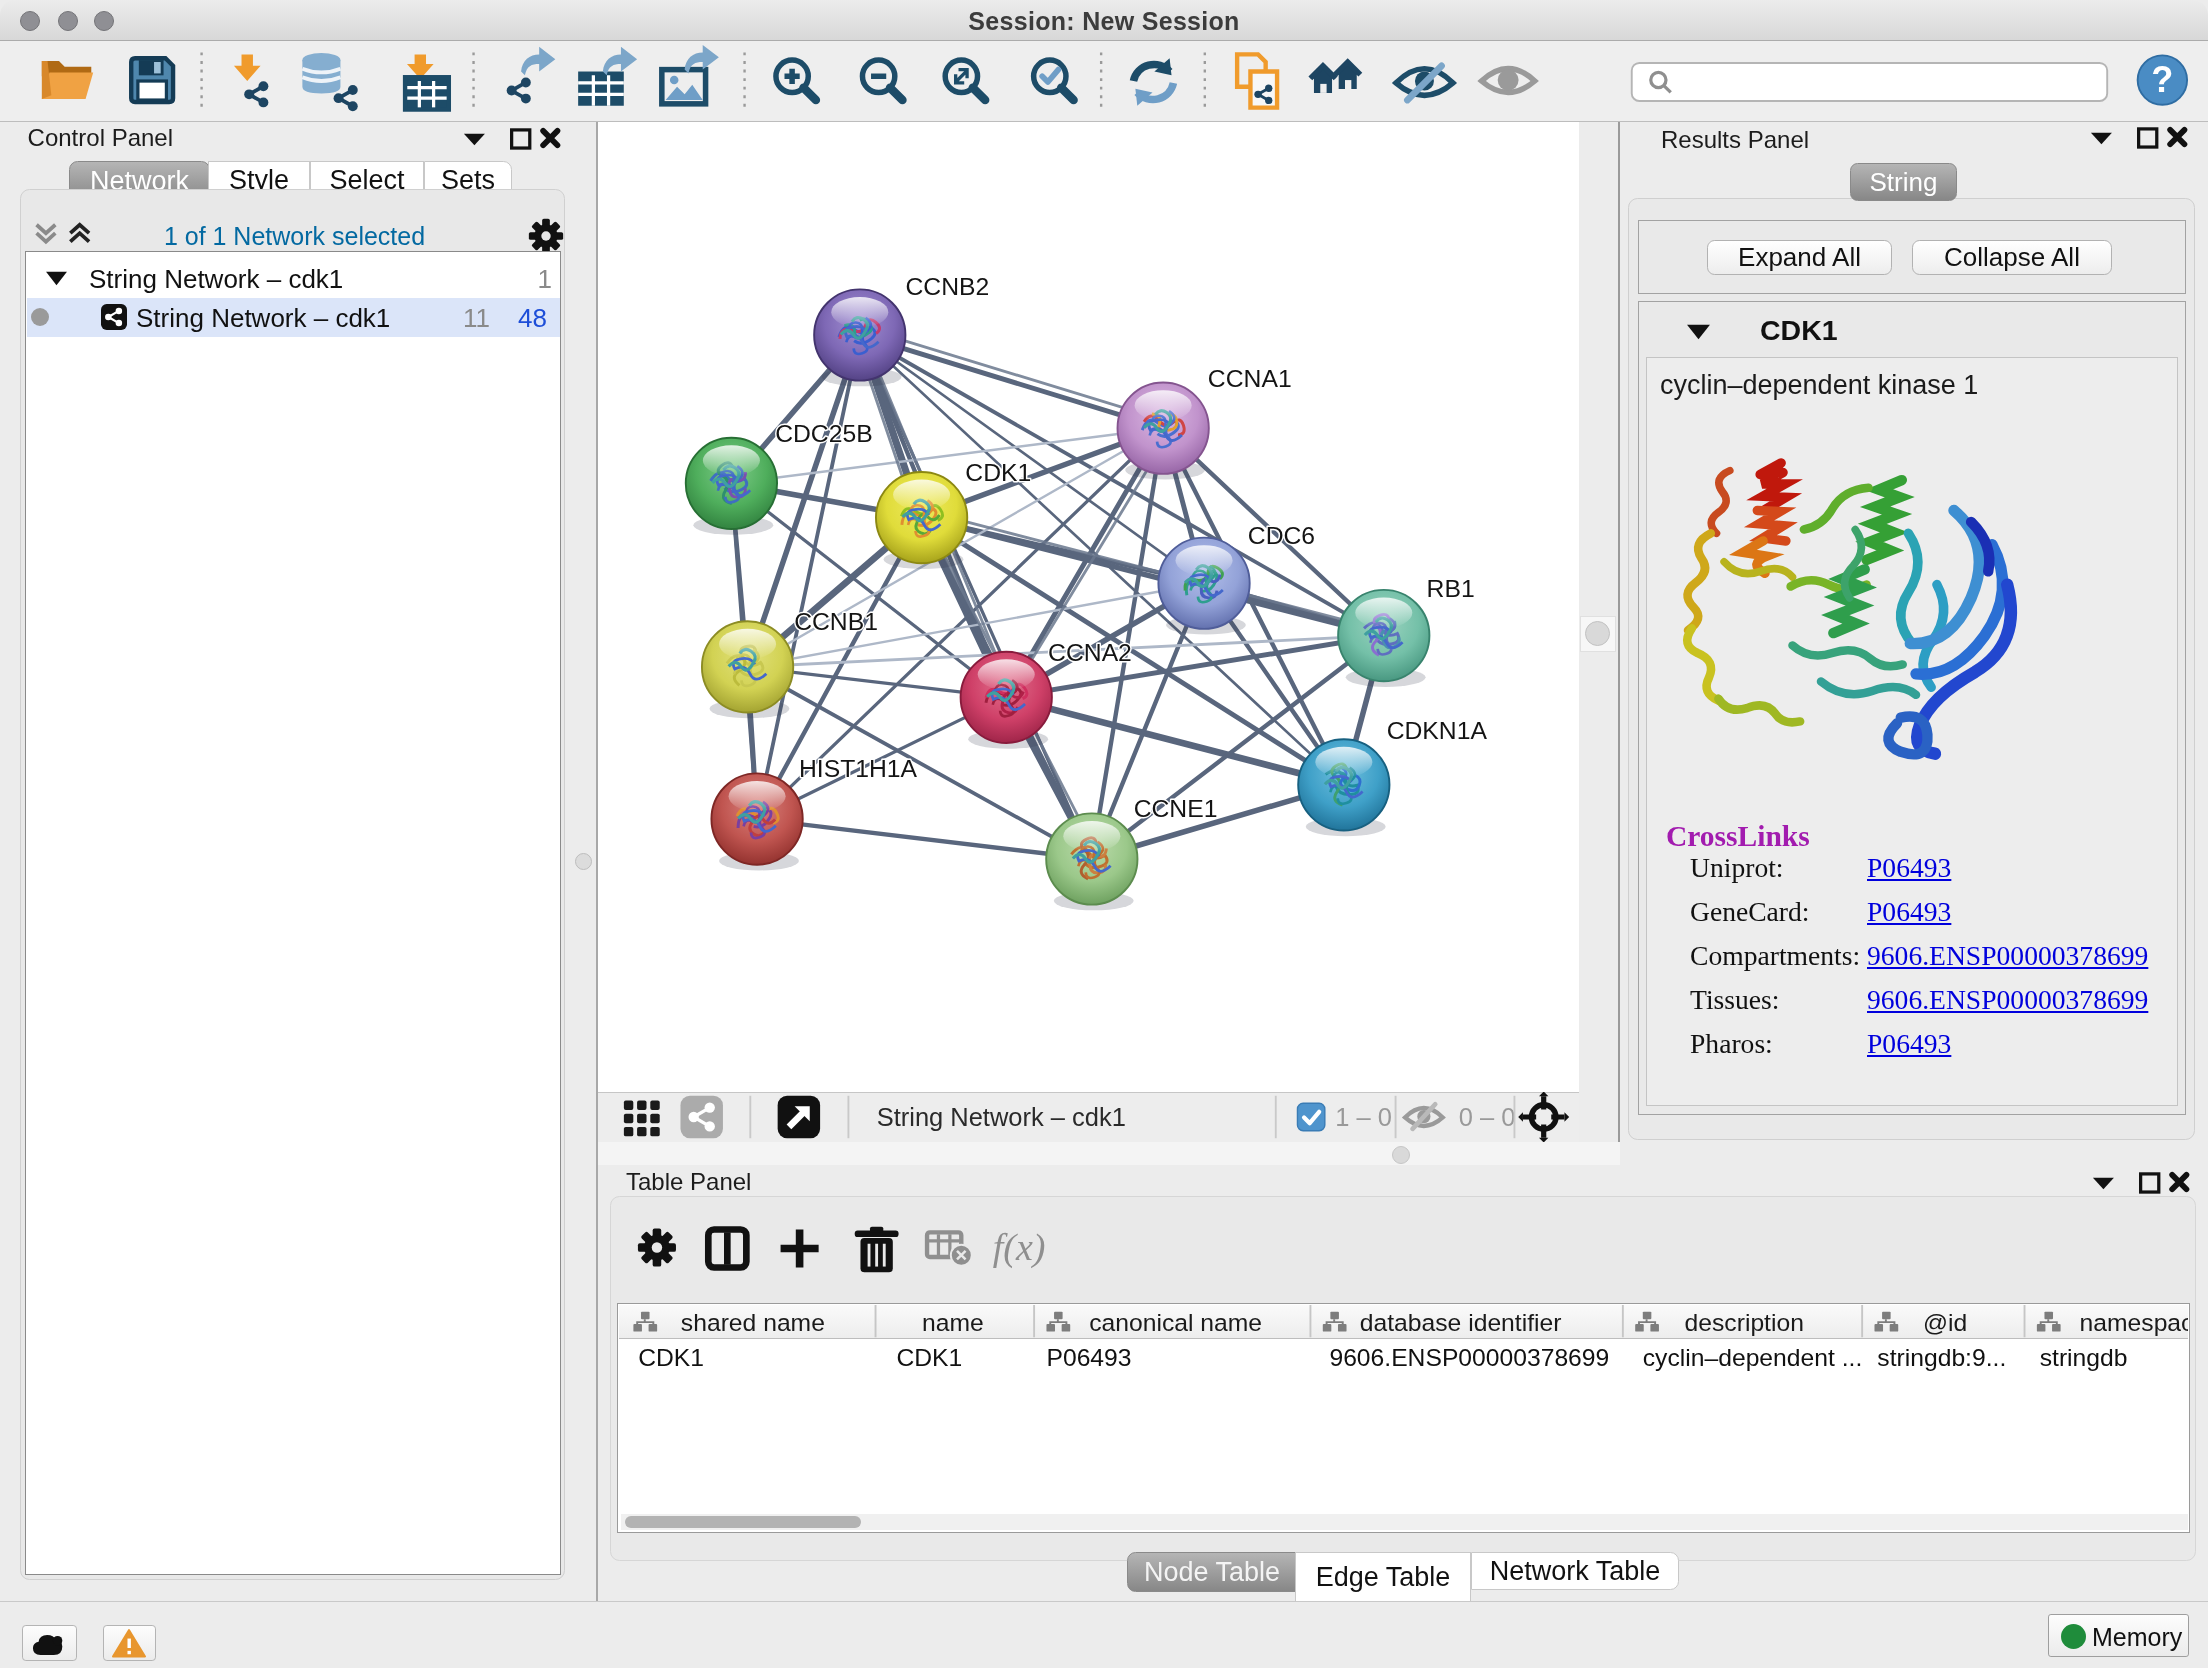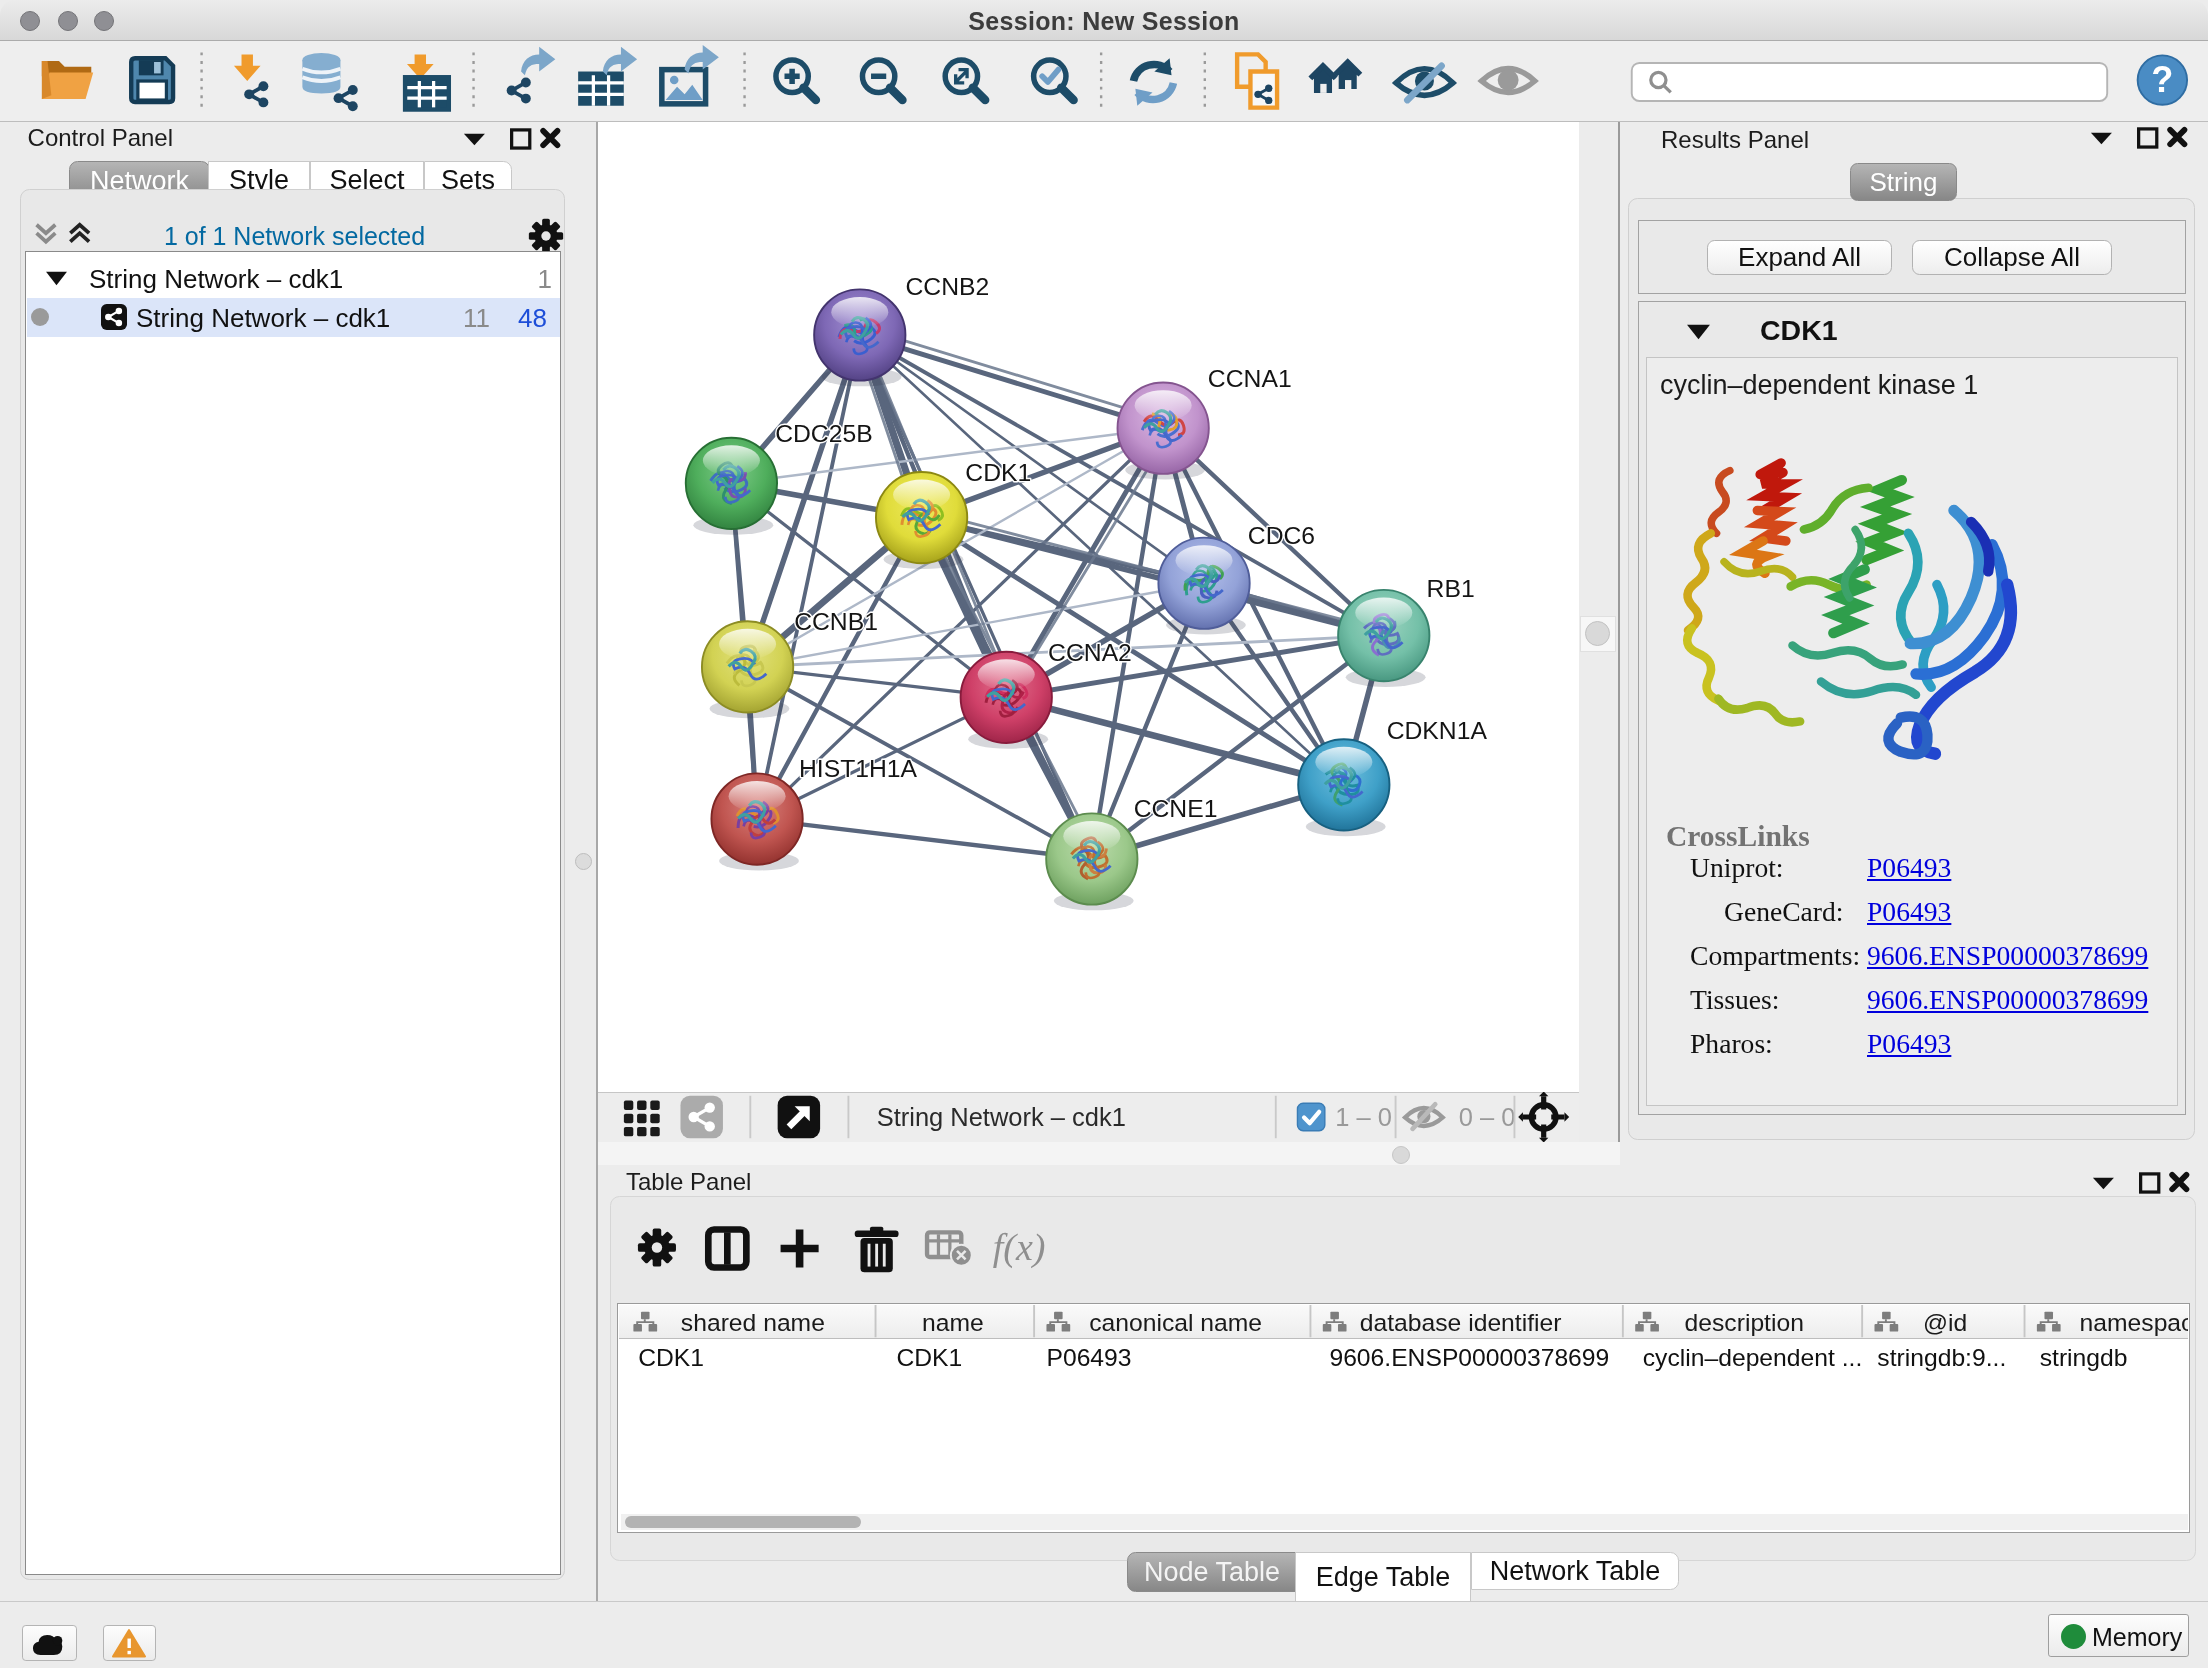--- a/index.html
+++ b/index.html
@@ -624,24 +624,24 @@
   <path d="M252 96 q20 30 0 62 q-18 28 4 54" stroke="#2ba3b4" stroke-width="10"></path>
   <path d="M282 150 q16 30 -4 58 q-20 26 -2 50" stroke="#2d9ec4" stroke-width="10"></path>
   <path d="M300 72 q42 36 18 92 q-22 50 -64 48" stroke="#3e8fd2" stroke-width="12"></path>
   <path d="M340 108 q26 48 -8 96 q-32 44 -72 40" stroke="#2b6fd4" stroke-width="12"></path>
   <path d="M356 150 q16 62 -34 92 q-46 26 -58 56 q-10 26 16 30" stroke="#2247cf" stroke-width="13"></path>
   <path d="M240 296 q-20 20 4 30 q30 10 28 -18 q-2 -24 -28 -18" stroke="#2a62c4" stroke-width="11"></path>
   <path d="M318 84 q24 24 18 52" stroke="#1a2fb4" stroke-width="11"></path>
   <path d="M196 92 q14 20 -2 38 q-16 16 -4 34" stroke="#3da36a" stroke-width="8"></path>
  </g>
 </svg>
-<div class="abs" style="left:1666px;top:820px;font-family:'Liberation Serif',serif;font-size:29.5px;font-weight:bold;color:#737373;">CrossLinks</div>
+<div class="abs" style="left:1666px;top:820px;font-family:'Liberation Serif',serif;font-size:29.5px;font-weight:bold;color:#a21caf;">CrossLinks</div>
 <div class="abs" style="left:1690px;top:852px;width:485px;font-family:'Liberation Serif',serif;font-size:27.6px;color:#111;">
  <div style="height:44px;">Uniprot:<span style="position:absolute;left:177px;color:#0000dd;text-decoration:underline;">P06493</span></div>
- <div style="height:44px;margin-left:34px;">GeneCard:<span style="position:absolute;left:177px;color:#0000dd;text-decoration:underline;">P06493</span></div>
+ <div style="height:44px;">GeneCard:<span style="position:absolute;left:177px;color:#0000dd;text-decoration:underline;">P06493</span></div>
  <div style="height:44px;">Compartments:<span style="position:absolute;left:177px;color:#0000dd;text-decoration:underline;">9606.ENSP00000378699</span></div>
  <div style="height:44px;">Tissues:<span style="position:absolute;left:177px;color:#0000dd;text-decoration:underline;">9606.ENSP00000378699</span></div>
  <div style="height:44px;">Pharos:<span style="position:absolute;left:177px;color:#0000dd;text-decoration:underline;">P06493</span></div>
 </div>
 
 <div class="abs" style="left:598px;top:1165px;width:1610px;height:436px;background:#ececec;"></div>
 <div class="abs panel-title" style="left:626px;top:1168px;">Table Panel</div>
 <svg class="abs" style="left:2091px;top:1171px;" width="105" height="23" viewBox="0 0 110 24">
  <path d="M2 7 L24 7 L13 19 Z" fill="#111"></path>
  <rect x="52" y="3" width="19" height="19" fill="none" stroke="#111" stroke-width="3.4"></rect>

